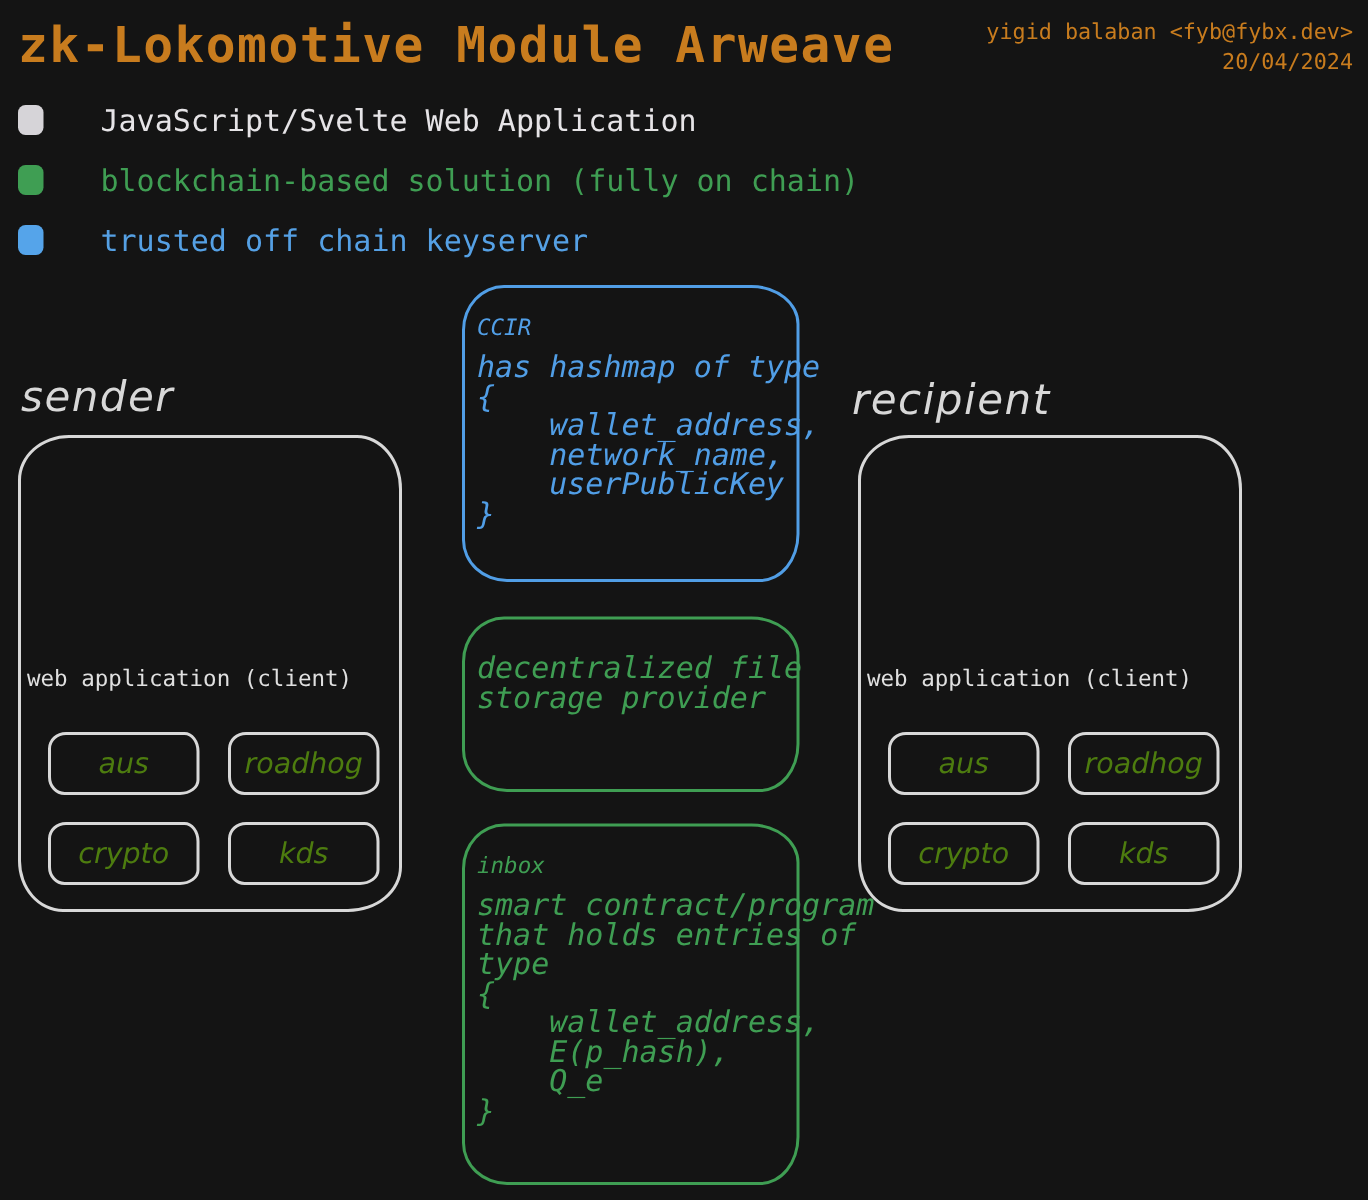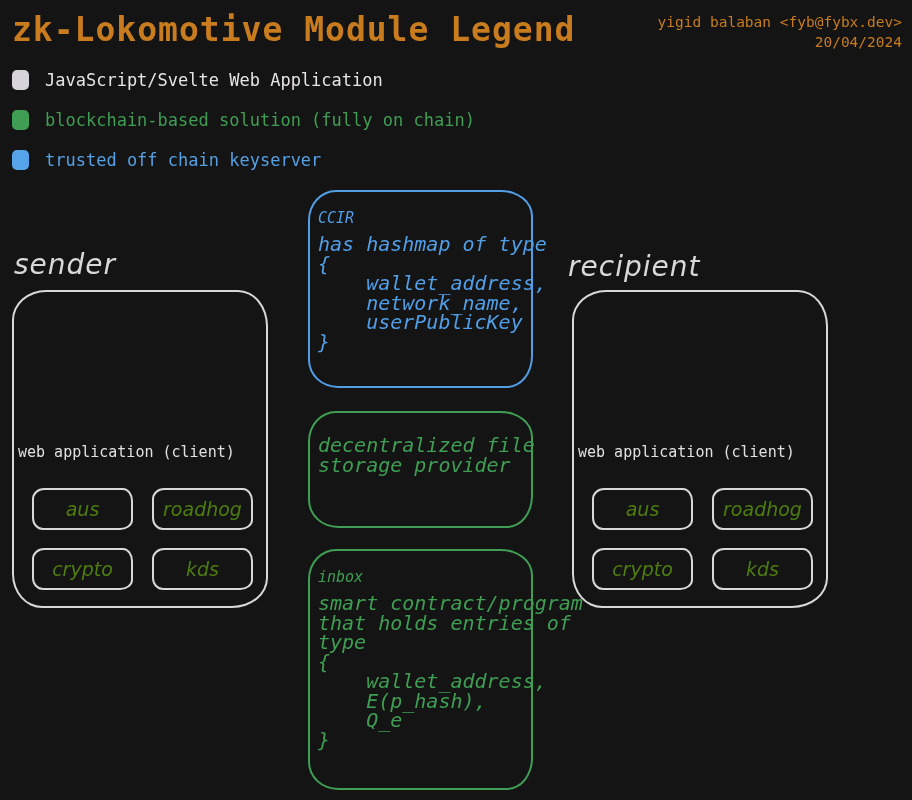--- a/index.html
+++ b/index.html
@@ -20,21 +20,21 @@
     position:absolute; right:10px; top:12px;
     text-align:right; color:#c87c1e; font-size:14.5px; line-height:20px;
   }
 
   
   .legend-row { position:absolute; left:12px; height:20px; display:flex; align-items:center; }
   .legend-row.r0 { top:70px; }
   .legend-row.r1 { top:110px; }
   .legend-row.r2 { top:150px; }
   .swatch { width:17px; height:20px; border-radius:5px; flex:0 0 auto; }
-  .legend-label { margin-left:16px; font-size:17px; white-space:nowrap;text-align:right; }
+  .legend-label { margin-left:38px; font-size:20px; white-space:nowrap;text-align:right; }
   .legend-row.r0 .legend-label { color:#e6e4e7; }
   .legend-row.r1 .legend-label { color:#3f9e53; }
   .legend-row.r2 .legend-label { color:#55a0e4; }
 
   
   .sketch {
     position:absolute; border:2.5px solid #d8d8d8;
     border-radius:34px 30px 36px 30px / 30px 36px 30px 34px;
   }
   .mid-box {
@@ -79,21 +79,21 @@
   .chip.c00 { left:18px;  top:196px; }
   .chip.c01 { left:138px; top:196px; }
   .chip.c10 { left:18px;  top:256px; }
   .chip.c11 { left:138px; top:256px; }
 </style>
 </head>
 <body>
 
 <div class="canvas">
 
-  <div class="title">zk-Lokomotive Module Legend</div>
+  <div class="title">zk-Lokomotive Module Arweave</div>
   <div class="author-block">
     <div>yigid balaban &lt;fyb@fybx.dev&gt;</div>
     <div>20/04/2024</div>
   </div>
 
   <div class="legend-row r0">
     <span class="swatch" style="background: rgb(214, 212, 216);"></span>
     <span class="legend-label">JavaScript/Svelte Web Application</span>
   </div>
   <div class="legend-row r1">

